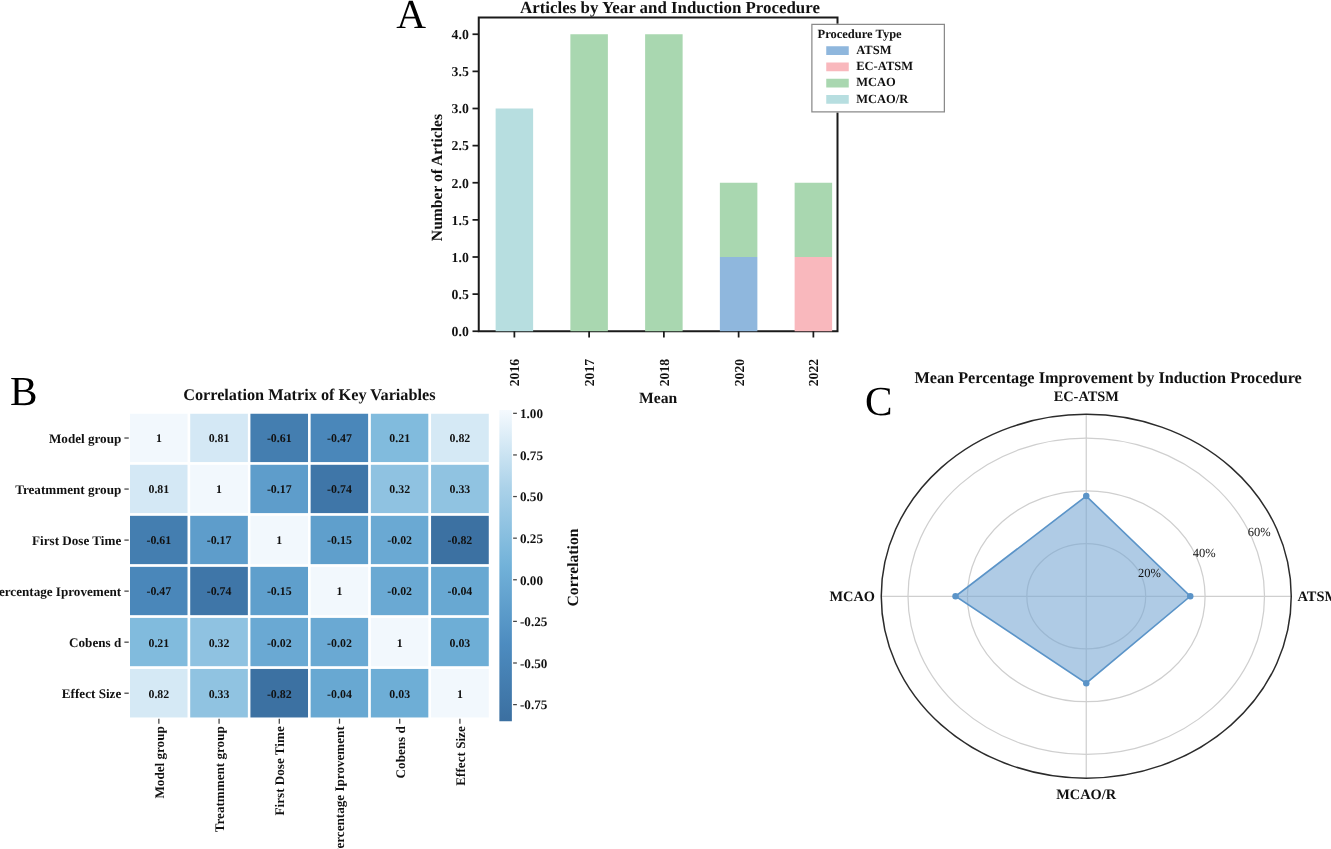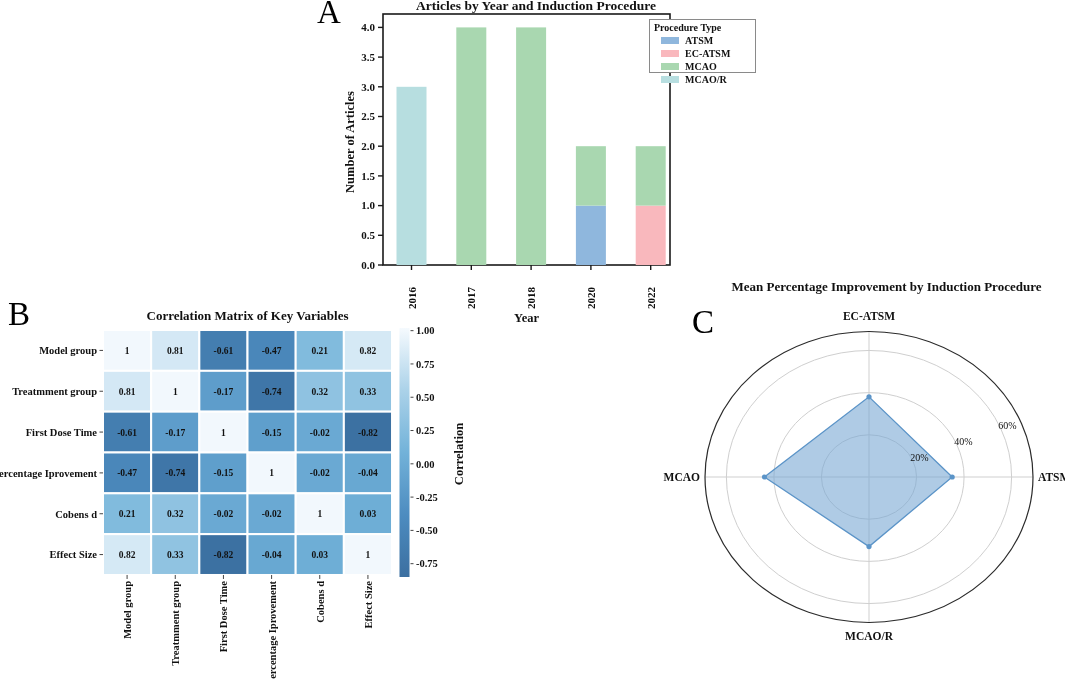--- a/index.html
+++ b/index.html
@@ -25,24 +25,24 @@
 </style>
 </head>
 <body>
 
 <div class="abs panel-letter" style="left:317px;top:-6px;">A</div>
 <div class="abs panel-letter" style="left:8px;top:296px;">B</div>
 <div class="abs panel-letter" style="left:692px;top:304px;">C</div>
 
 <div class="abs chart-title" style="left:390px;top:-2px;width:292px;font-size:13.5px;">Articles by Year and Induction Procedure</div>
 <div class="abs chart-title" style="left:100px;top:308px;width:295px;font-size:13px;">Correlation Matrix of Key Variables</div>
-<div class="abs chart-title" style="left:708px;top:279px;width:357px;font-size:13px;">Mean Percentage Improvement by Induction Procedure</div>
+<div class="abs chart-title" style="left:708px;top:294px;width:357px;font-size:13px;">Mean Percentage Improvement by Induction Procedure</div>
 
 <div class="abs axis-label rot" style="left:350px;top:142px;">Number of Articles</div>
-<div class="abs axis-label" style="left:383px;top:311px;width:287px;">Year</div>
+<div class="abs axis-label" style="left:383px;top:311px;width:287px;">Mean</div>
 <div class="abs axis-label rot" style="left:459px;top:454px;">Correlation</div>
 
 <svg id="svg-a" style="left:330px;top:0;" width="440" height="335" viewBox="330 0 440 335">
     <rect x="383" y="14" width="287" height="251" fill="none" stroke="#1a1a1a" stroke-width="1.6"></rect>
     <line x1="378" y1="265" x2="383" y2="265" stroke="#1a1a1a" stroke-width="1.4"></line>
     <text x="375" y="268.8" text-anchor="end" font-size="11" font-weight="bold">0.0</text>
     <line x1="378" y1="235.3" x2="383" y2="235.3" stroke="#1a1a1a" stroke-width="1.4"></line>
     <text x="375" y="239.10000000000002" text-anchor="end" font-size="11" font-weight="bold">0.5</text>
     <line x1="378" y1="205.6" x2="383" y2="205.6" stroke="#1a1a1a" stroke-width="1.4"></line>
     <text x="375" y="209.4" text-anchor="end" font-size="11" font-weight="bold">1.0</text>
@@ -214,21 +214,21 @@
     <circle cx="764.4208" cy="477" r="2.6" fill="#5b94c8"></circle>
     <text x="869" y="320.47900000000004" text-anchor="middle" font-size="11.5" font-weight="bold">EC-ATSM</text>
     <text x="1037.9992" y="481" text-anchor="start" font-size="11.5" font-weight="bold">ATSM</text>
     <text x="869" y="639.521" text-anchor="middle" font-size="11.5" font-weight="bold">MCAO/R</text>
     <text x="700.0008" y="481" text-anchor="end" font-size="11.5" font-weight="bold">MCAO</text>
     <text x="919.505168076075" y="461.4371747462666" text-anchor="middle" font-size="10" fill="#222">20%</text>
     <text x="963.4227055335315" y="445.2955875691071" text-anchor="middle" font-size="10" fill="#222">40%</text>
     <text x="1007.340242990988" y="429.15400039194765" text-anchor="middle" font-size="10" fill="#222">60%</text>
   </svg>
 
-<div class="abs legend" style="left:649px;top:19px;width:107px;height:54px;">
+<div class="abs legend" style="left:649px;top:19px;width:107px;height:71px;">
   <div class="legend-title">Procedure Type</div>
   <div id="legend-rows">
       <div class="legend-row">
         <span class="swatch" style="background: rgb(143, 183, 221);"></span>
         <span class="legend-label">ATSM</span>
       </div>
       <div class="legend-row">
         <span class="swatch" style="background: rgb(249, 184, 189);"></span>
         <span class="legend-label">EC-ATSM</span>
       </div>

